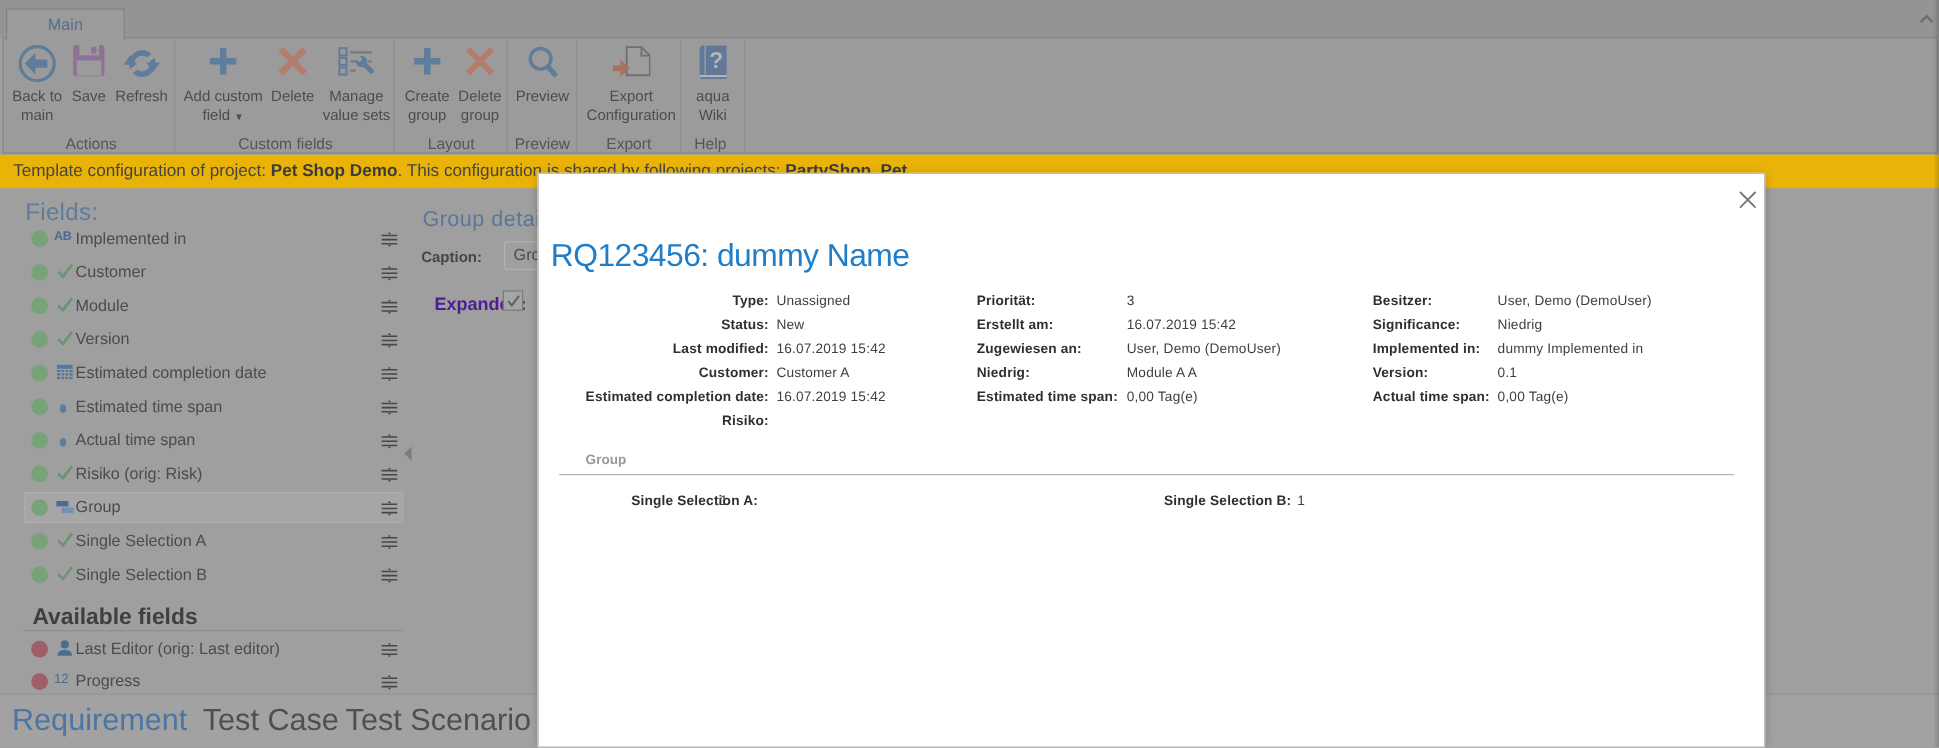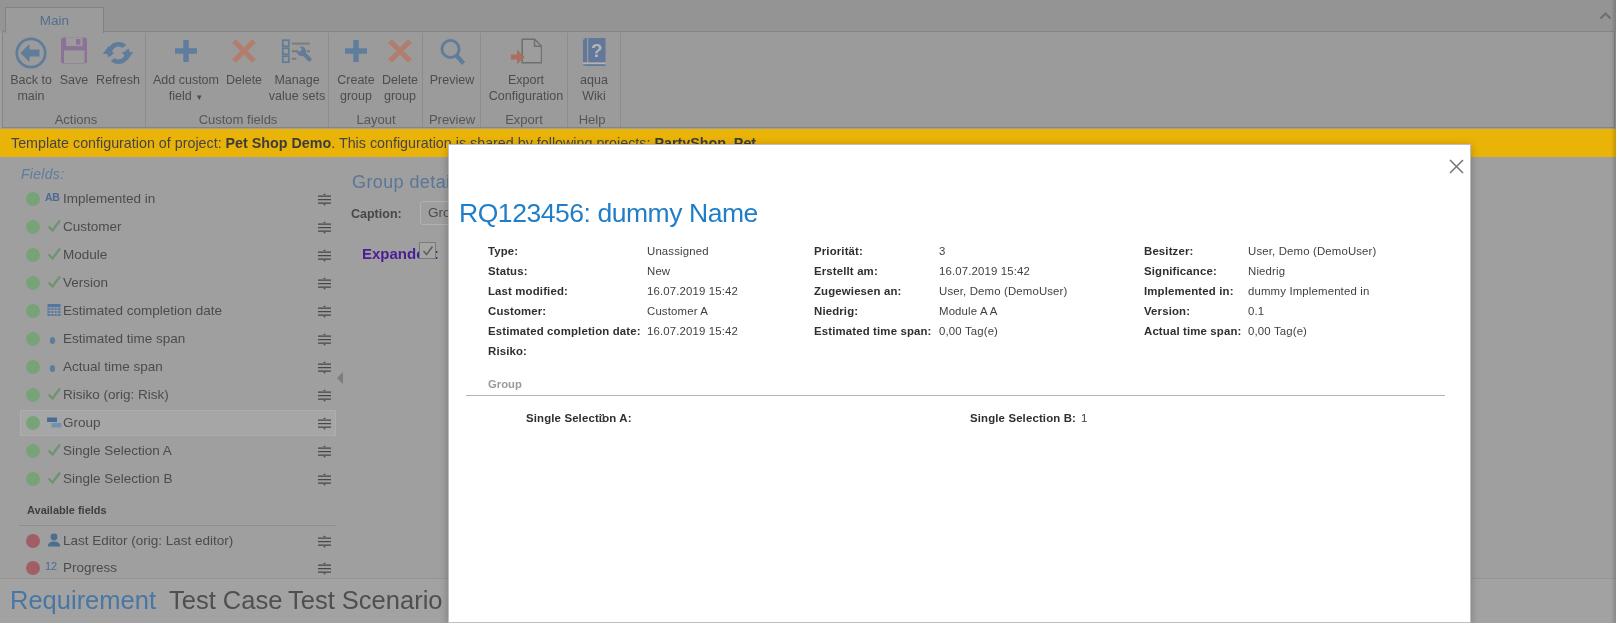--- a/index.html
+++ b/index.html
@@ -18,30 +18,30 @@
 .rbtn{position:absolute;top:0;height:95px;text-align:center;color:#4d4d4d;font-size:12.5px;line-height:16px;}
 .rbtn .ic{position:absolute;top:5px;left:50%;transform:translateX(-50%);}
 .rbtn .lbl{position:absolute;top:40px;left:0;width:100%;}
 .glabel{position:absolute;top:80px;text-align:center;color:#565656;font-size:13px;}
 
 #infobar{left:0;top:129px;width:1616px;height:28px;background:#eab308;
   color:#454545;font-size:14.3px;line-height:28px;white-space:nowrap;padding-left:11px;}
 #infobar b{color:#3c3c3c;}
 
 #content{left:0;top:157px;width:1616px;height:421px;background:#9f9f9f;}
-#fieldshdr{left:21px;top:166px;width:200px;color:#5e7c9e;font-size:14px;letter-spacing:0.3px;font-style:italic;}
+#fieldshdr{left:21px;top:166px;width:200px;color:#5e7c9e;font-size:20px;letter-spacing:0.3px;}
 .frow{position:absolute;left:14px;width:322px;height:28px;}
 .frow .dot{position:absolute;left:12px;top:7px;width:14px;height:14px;border-radius:50%;}
 .frow .gdot{background:#78a379;}
 .frow .rdot{background:#a25e66;}
 .frow .txt{position:absolute;left:49px;top:5.5px;font-size:13.5px;color:#4c4c4c;}
 .frow .fic{position:absolute;left:31px;top:4px;width:18px;height:18px;}
 .frow .drag{position:absolute;left:303px;top:8px;}
 #selrow{left:20px;top:410px;width:316px;height:26px;background:#a6a6a6;border:1px solid #adadad;}
-#availhdr{left:27px;top:504px;font-size:11px;font-weight:bold;color:#3f3f3f;}
+#availhdr{left:27px;top:504px;font-size:19px;font-weight:bold;color:#3f3f3f;}
 #availrule{left:19px;top:525px;width:317px;height:1px;background:#8e8e8e;}
 #gdhdr{left:352px;top:172px;font-size:18px;letter-spacing:0.4px;color:#5a7698;white-space:nowrap;}
 #caplbl{left:351px;top:207px;font-size:12.5px;font-weight:bold;color:#474747;}
 #capbox{left:420px;top:201px;width:200px;height:24px;border:1px solid #b2b2b2;border-radius:3px;
   font-size:13.5px;color:#4c4c4c;line-height:22px;padding-left:7px;}
 #explbl{left:362px;top:245px;font-size:15px;font-weight:bold;color:#4c1d95;}
 #expbox{left:419px;top:242px;width:17px;height:17px;border:1px solid #7a7a7a;background:#a5a5a5;}
 #expbox svg{position:absolute;left:1px;top:1px;}
 #splitter{left:337px;top:372px;width:0;height:0;border-top:6px solid transparent;
   border-bottom:6px solid transparent;border-right:6px solid #7d7d7d;}
@@ -350,21 +350,21 @@
 <div class="abs" id="bottombar">
   <span style="left:10px;color:#4a76a4;">Requirement</span>
   <span style="left:169px;color:#4f4f4f;">Test Case</span>
   <span style="left:288px;color:#4f4f4f;">Test Scenario</span>
 </div>
 <div class="abs" id="modal">
   <div class="abs" id="mclose"><svg width="15" height="15" viewBox="0 0 15 15">
         <path d="M1 1 L14 14 M14 1 L1 14" stroke="#757575" stroke-width="1.5"></path>
       </svg></div>
   <div class="abs" id="mhead">RQ123456: dummy Name</div>
-  <div class="abs mcol" style="left:39px;">
+  <div class="abs mcol" style="left:39px;text-align:right;">
       <div><b>Type:</b></div>
       <div><b>Status:</b></div>
       <div><b>Last modified:</b></div>
       <div><b>Customer:</b></div>
       <div><b>Estimated completion date:</b></div>
       <div><b>Risiko:</b></div>
     </div>
   <div class="abs mcol" style="left:198px;">
       <div>Unassigned</div>
       <div>New</div>

